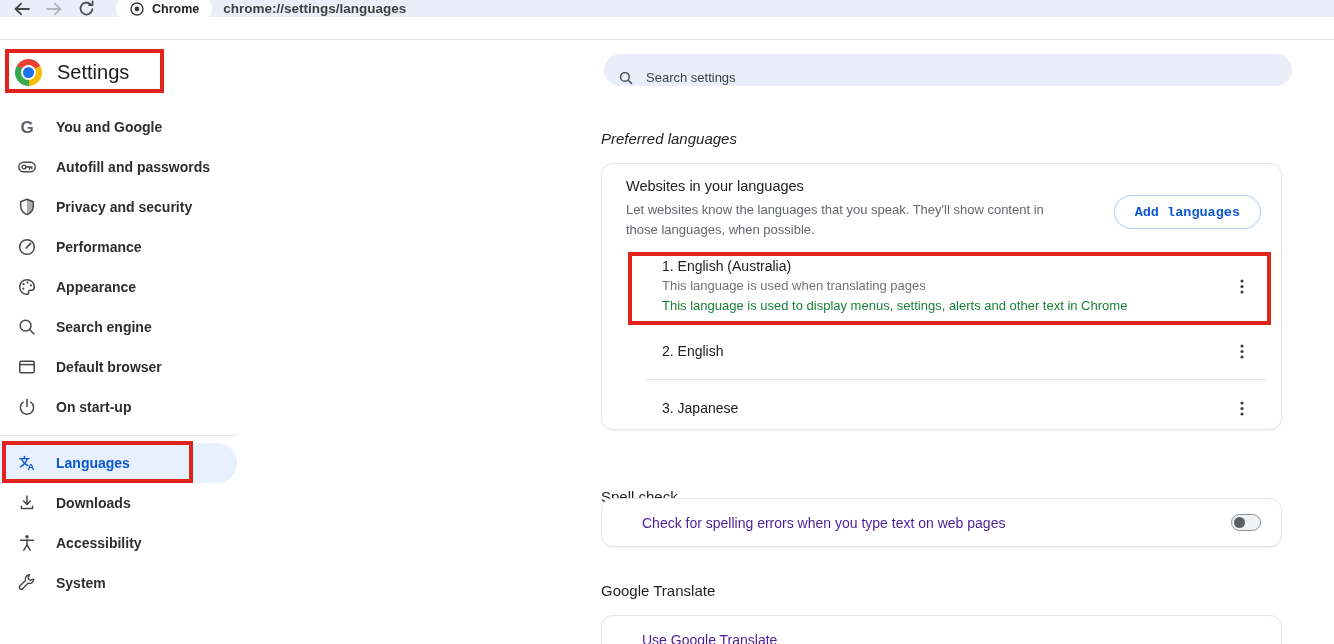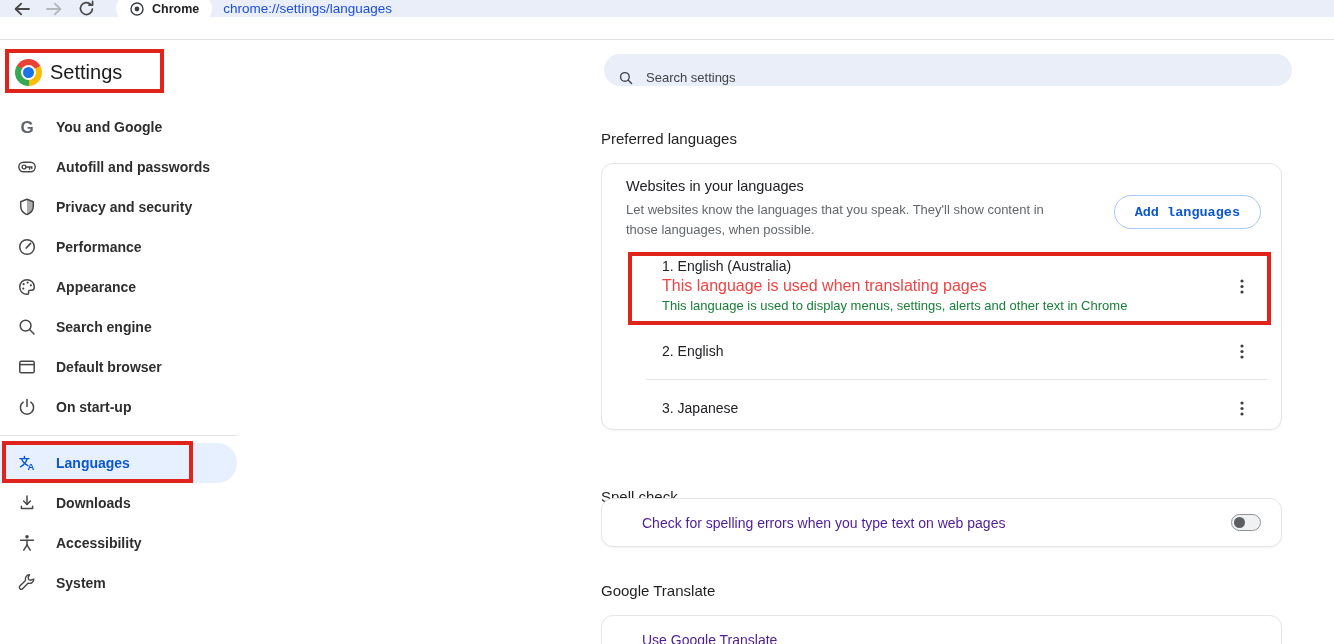--- a/index.html
+++ b/index.html
@@ -5,25 +5,25 @@
   * { box-sizing: border-box; }
   html,body { margin:0; padding:0; }
   body { font-family:"Liberation Sans","DejaVu Sans",sans-serif; background:#fff; }
   .page { position:relative; width:1334px; height:644px; background:#fff; overflow:hidden; }
 
   
   .topbar { position:absolute; top:0; left:0; right:0; height:40px; background:#fff; border-bottom:1px solid #dcdfe3; }
   .topbar-band { height:17px; background:#e9eef9; display:flex; align-items:center; padding-left:6px; }
   .navbtn { width:32px; height:30px; display:flex; align-items:center; justify-content:center; background:none; border:none; cursor:pointer; padding:0; }
   .chip { display:flex; align-items:center; gap:7px; background:#fff; border-radius:14px; height:27px; padding:0 13px; font-weight:700; font-size:12.5px; color:#202124; margin-left:14px; cursor:pointer; }
-  .url-text { margin-left:11px; font-size:13.5px; color:#1d4ed8; }
+  .url-text { margin-left:11px; font-size:13.5px; color:#404040;font-weight:bold; }
 
   
   .sidebar { position:absolute; top:41px; left:0; width:240px; bottom:0; background:#fff; }
-  .sidebar-header { display:flex; align-items:center; gap:8px; margin:9px 0 0 15px; height:44px; }
+  .sidebar-header { display:flex; align-items:center; gap:15px; margin:9px 0 0 15px; height:44px; }
   .chrome-logo { width:27px; height:27px; border-radius:50%;
     background:conic-gradient(#ea4335 0 60deg, #fbbc05 60deg 180deg, #34a853 180deg 300deg, #ea4335 300deg 360deg);
     position:relative; }
   .chrome-logo::before { content:""; position:absolute; inset:6px; border-radius:50%; background:#fff; }
   .chrome-logo::after  { content:""; position:absolute; inset:8px; border-radius:50%; background:#1a73e8; }
   .sidebar-title { font-size:20px; color:#1b1b1b; }
   .nav { margin-top:13px; }
   .nav-item { display:flex; align-items:center; height:40px; padding-left:17px; gap:19px; font-size:14px; font-weight:600; color:#2e2e30; cursor:pointer; }
   .nav-item .nicon { width:20px; height:20px; display:flex; align-items:center; justify-content:center; color:#474747; }
   .nav-item.selected { background:#e7f0fe; color:#0b57d0; width:237px; border-radius:0 20px 20px 0; }
@@ -44,21 +44,21 @@
   .card-head { display:flex; padding:14px 20px 10px 24px;gap:33px; }
   .card-head-text { flex:1; padding-right:30px; }
   .card-title { font-size:14.5px; color:#202124; margin-bottom:6px; }
   .card-desc { font-size:13px; color:#63676b; line-height:20px; max-width:480px; }
   .add-btn { align-self:flex-start; margin-top:17px; height:34px; padding:0 20px; border:1px solid #a8c7fa; border-radius:17px; background:#fff; color:#0b57d0; font-weight:600; font-size:13.5px; cursor:pointer; font-family:Liberation Mono, monospace; white-space:nowrap; }
 
   .lang-row { display:flex; align-items:center; padding:6px 26px 6px 60px; }
   .lang-row.simple { padding:15px 26px 15px 60px; }
   .lang-main { flex:1; }
   .lang-name { font-size:14px; color:#202124; line-height:20px; }
-  .lang-sub { font-size:16px; color:#ef4444; line-height:20px; }
+  .lang-sub { font-size:13px; color:#737373; line-height:20px; }
   .lang-green { font-size:13px; color:#188038; line-height:20px; }
   .dots-btn { width:26px; height:26px; display:flex; align-items:center; justify-content:center; background:none; border:none; cursor:pointer; padding:0; }
   .row-divider { border-top:1px solid #e3e5e8; margin:0 14px 0 44px; }
 
   .setting-row { display:flex; align-items:center; height:47px; padding:0 20px 0 40px; }
   .setting-label { flex:1; font-size:14px; color:#4c1d95; }
   .toggle { width:30px; height:17px; border-radius:9px; background:#f0f1f2; border:1px solid #8f9296; position:relative; cursor:pointer; flex:none; }
   .toggle .knob { position:absolute; left:2px; top:2px; width:11px; height:11px; border-radius:50%; background:#5c5f62; }
 
   
@@ -259,21 +259,21 @@
     <div class="searchbar">
       <svg width="16" height="16" viewBox="0 0 20 20">
           <g fill="none" stroke="#3f4347" stroke-width="1.7" stroke-linecap="round">
         <circle cx="8.6" cy="8.6" r="5.4"></circle>
             <path d="M12.8 12.8 L17 17"></path>
       </g>
         </svg>
       <input type="text" placeholder="Search settings" style="">
     </div>
 
-    <div class="section-heading" style="top:89px;">Preferred languages</div>
+    <div class="section-heading" style="top:89px;font-style:italic;">Preferred languages</div>
 
     <div class="card" style="top:122px; height:267px;">
       <div class="card-head">
         <div class="card-head-text">
           <div class="card-title">Websites in your languages</div>
           <div class="card-desc">Let websites know the languages that you speak. They'll show content in those languages, when possible.</div>
         </div>
         <button class="add-btn">Add languages</button>
       </div>
 

